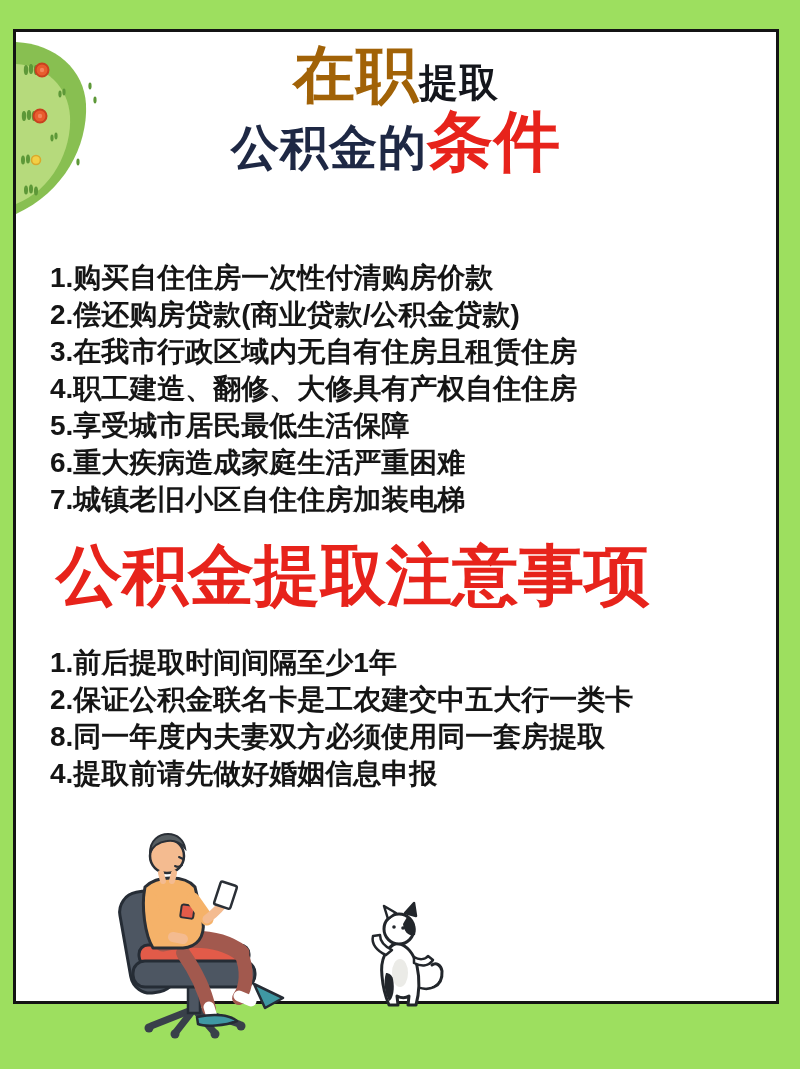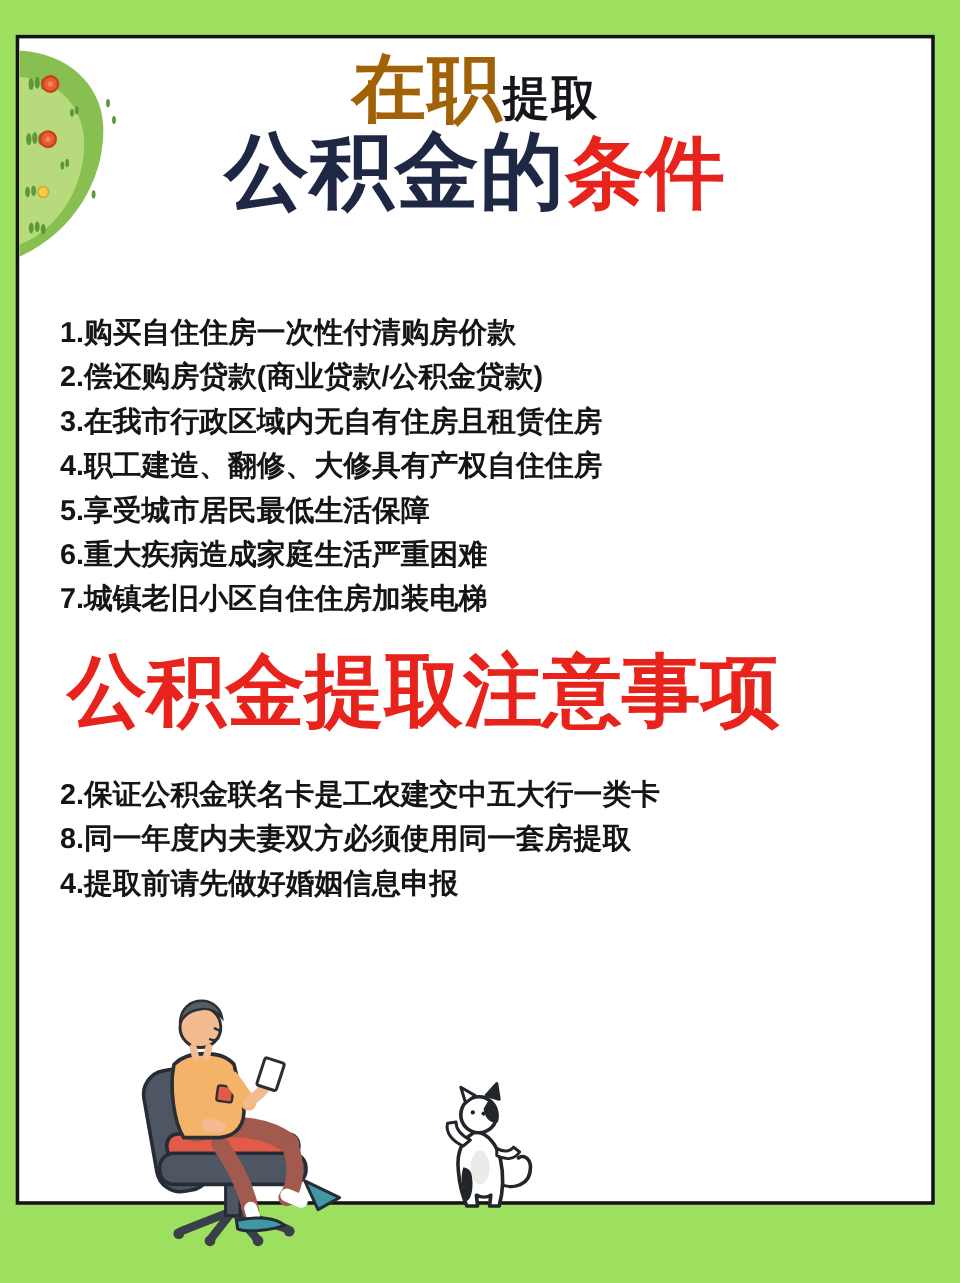--- a/index.html
+++ b/index.html
@@ -12,28 +12,28 @@
   .card{
     position:absolute;left:13px;top:29px;width:766px;height:975px;
     background:#ffffff;border:3px solid #141414;box-sizing:border-box;
   }
   .leaf-decor{position:absolute;left:0px;top:10px;width:92px;height:176px;}
   .title{position:absolute;top:12px;left:0;right:0;text-align:center;line-height:1;}
   .title .line1{white-space:nowrap;}
   .title .line2{white-space:nowrap;margin-top:2px;}
   .t-red-xl{color:#a16207;font-size:62px;font-weight:900;letter-spacing:1px;}
   .t-dark-md{color:#14161c;font-size:39px;font-weight:900;letter-spacing:1px;}
-  .t-navy-md{color:#1e2844;font-size:70px;font-weight:900;letter-spacing:1px;}
+  .t-navy-md{color:#1e2844;font-size:48px;font-weight:900;letter-spacing:1px;}
   .t-red-xl2{color:#e7231b;font-size:66px;font-weight:900;letter-spacing:1px;}
   .line1 span,.line2 span{vertical-align:baseline;}
   ul.cond-list{position:absolute;margin:0;padding:0;list-style:none;left:34px;right:20px;}
   ul.cond-list.first{top:227px;}
   ul.cond-list.second{top:612px;}
   ul.cond-list li{
-    font-size:24px;font-weight:800;line-height:37px;color:#151515;
+    font-size:28px;font-weight:800;line-height:37px;color:#151515;
     white-space:nowrap;
   }
   .notice-heading{
     position:absolute;top:508px;left:34px;margin:6px;
     font-size:66px;line-height:58px;font-weight:900;color:#e7231b;white-space:nowrap;
   }
   .illus{position:absolute;left:55px;top:795px;width:400px;height:265px;z-index:5;}
 </style>
 </head>
 <body>
@@ -91,20 +91,21 @@
       <li>3.在我市行政区域内无自有住房且租赁住房</li>
       <li>4.职工建造、翻修、大修具有产权自住住房</li>
       <li>5.享受城市居民最低生活保障</li>
       <li>6.重大疾病造成家庭生活严重困难</li>
       <li>7.城镇老旧小区自住住房加装电梯</li>
     </ul>
 
     <h2 class="notice-heading">公积金提取注意事项</h2>
 
     <ul class="cond-list second">
+      <li>1.前后提取时间间隔至少1年</li>
       <li>2.保证公积金联名卡是工农建交中五大行一类卡</li>
       <li>8.同一年度内夫妻双方必须使用同一套房提取</li>
       <li>4.提取前请先做好婚姻信息申报</li>
     </ul>
 
   </div>
 
   <svg class="illus" viewBox="0 0 400 265" aria-hidden="true">
 
     <g>

